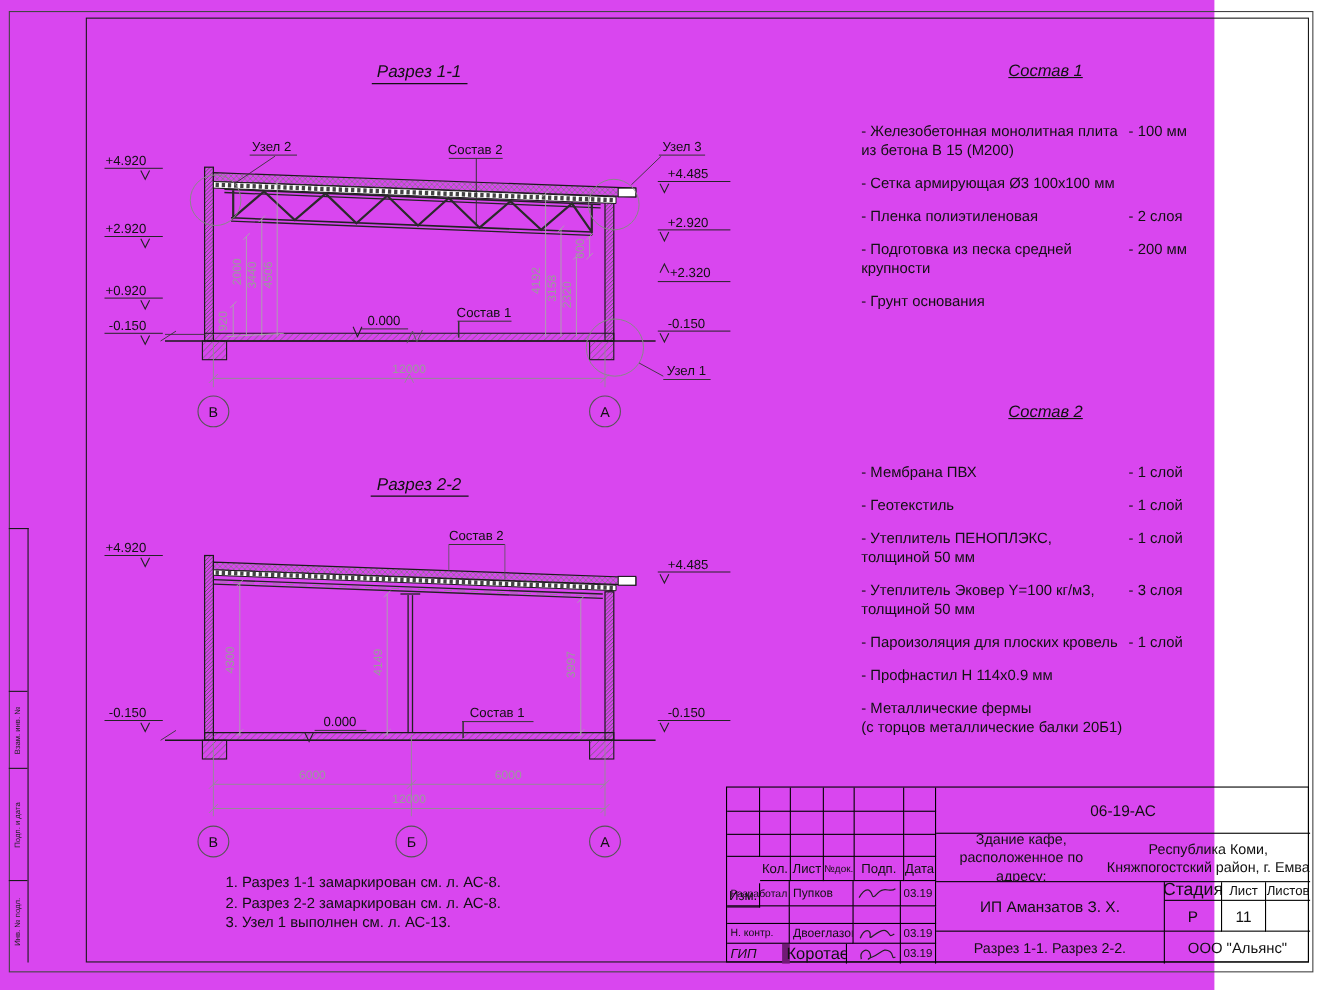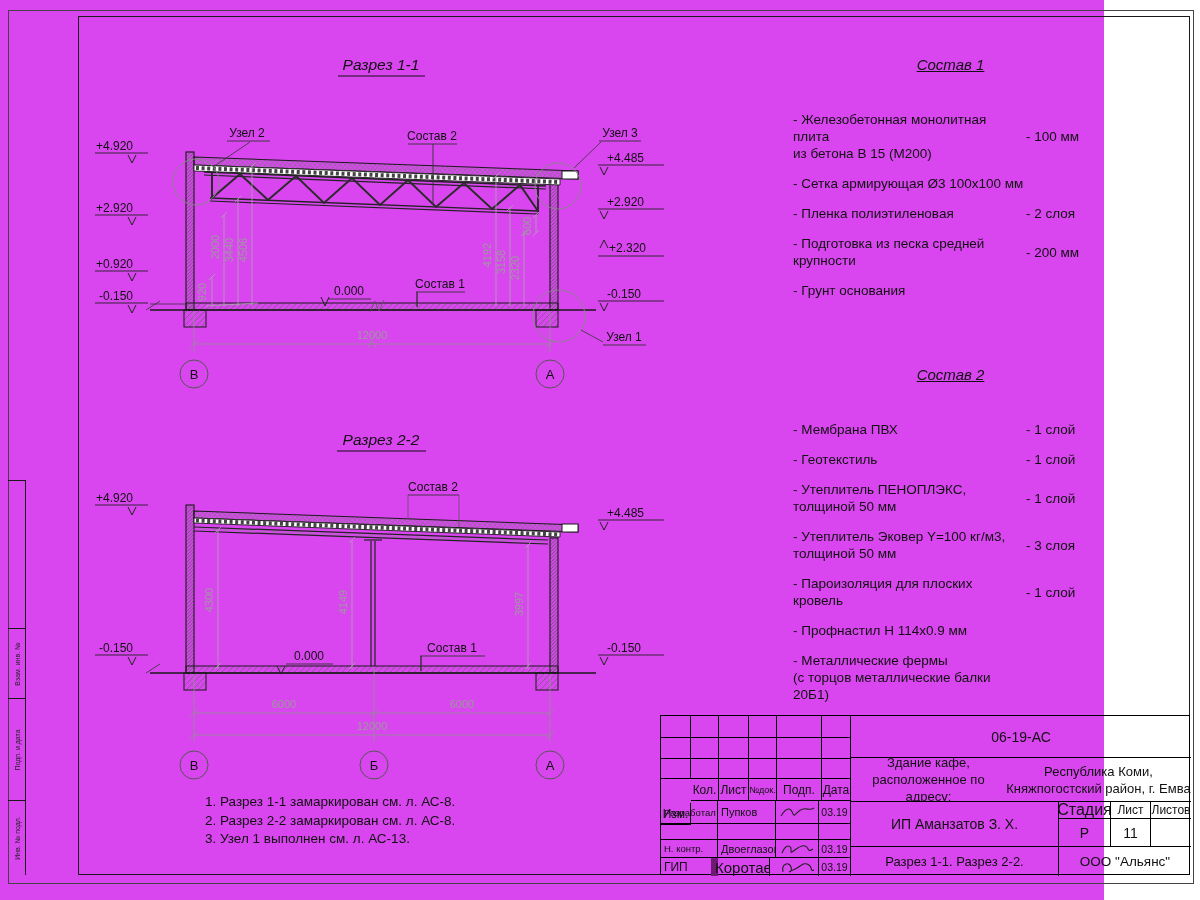--- a/index.html
+++ b/index.html
@@ -8,21 +8,21 @@
   .abs { position:absolute; }
   
   #outer-border { left:8px; top:10px; width:1186px; height:874px; border:1px solid #444; }
   #inner-frame { left:78px; top:16px; width:1112px; height:859px; border:1.6px solid #1a1a1a; }
   #side-strip { left:8px; top:480px; width:18px; height:395px; border-right:1.2px solid #1a1a1a; border-top:1px solid #1a1a1a; }
   .strip-cell { position:absolute; left:0; width:100%; border-bottom:1px solid #1a1a1a; overflow:hidden; }
   .strip-cell span { position:absolute; left:50%; top:50%; transform:translate(-50%,-50%) rotate(-90deg); font-size:7px; white-space:nowrap; color:#222; }
   
   .panel { width:335px; }
   .panel-title { text-align:center; font-style:italic; font-size:15px; text-decoration:underline; margin-bottom:38px; }
-  .item { display:flex; align-items:center; margin-bottom:13px; font-size:13.5px; line-height:17px;margin-left:10px; }
+  .item { display:flex; align-items:flex-start; margin-bottom:13px; font-size:13.5px; line-height:17px; }
   .item .nm { flex:1; white-space:pre-line; }
   .item .vl { width:92px; text-align:left; }
   
   #notes { left:205px; top:793px; font-size:13.5px; line-height:18.5px; }
   
   #tblock { left:660px; top:715px; width:530px; height:160px; border:1.6px solid #000; font-size:12px; }
   .cell { position:absolute; border-right:1px solid #000; border-bottom:1px solid #000; display:flex; align-items:center; justify-content:center; overflow:hidden; text-align:center; }
   .cell.left-al { justify-content:flex-start; padding-left:3px; }
   .nob { border-right:none; }
   .thickr { border-right:1.4px solid #000; }
@@ -378,21 +378,21 @@
     <div class="cell" style="left:115px;top:108px;width:43px;height:16px;"></div>
     <div class="cell thickr" style="left:158px;top:108px;width:32px;height:16px;"></div>
     <div class="cell left-al" style="left:0;top:124px;width:57px;height:18px;font-size:9.5px;">Н. контр.</div>
     <div class="cell left-al" style="left:57px;top:124px;width:58px;height:18px;font-size:11px;">Двоеглазов</div>
     <div class="cell" style="left:115px;top:124px;width:43px;height:18px;">
       <svg width="40" height="16" viewBox="0 0 40 16">
           <path d="M5,12 C9,2 15,4 14,10 C13,15 22,3 28,5 C33,7 30,12 36,8" fill="none" stroke="#222" stroke-width="1.1"></path>
         </svg>
     </div>
     <div class="cell thickr" style="left:158px;top:124px;width:32px;height:18px;font-size:10.5px;">03.19</div>
-    <div class="cell left-al nob" style="left:0;top:142px;width:57px;height:18px;border-bottom:none;border-right:7px solid #701a75;">ГИП</div>
+    <div class="cell left-al nob" style="left:0;top:142px;width:57px;height:18px;border-bottom:none;border-right:7px solid #701a75;font-style:italic;">ГИП</div>
     <div class="cell left-al" style="left:51px;top:142px;width:58px;height:18px;border-bottom:none;font-size:15px;text-align:right;">Коротаев</div>
     <div class="cell" style="left:115px;top:142px;width:43px;height:18px;border-bottom:none;">
       <svg width="40" height="16" viewBox="0 0 40 16">
           <path d="M6,13 C4,5 12,2 14,8 C16,14 8,14 16,11 C24,8 26,2 32,6 C36,9 33,13 37,11" fill="none" stroke="#222" stroke-width="1.1"></path>
         </svg>
     </div>
     <div class="cell thickr" style="left:158px;top:142px;width:32px;height:18px;border-bottom:none;font-size:10.5px;">03.19</div>
 
     <div class="cell nob" style="left:190px;top:0;width:340px;height:42px;font-size:14px;border-right:none;">06-19-АС</div>
     <div class="cell nob" style="left:190px;top:42px;width:340px;height:44px;border-right:none;flex-direction:row;font-size:13px;line-height:17px;">

